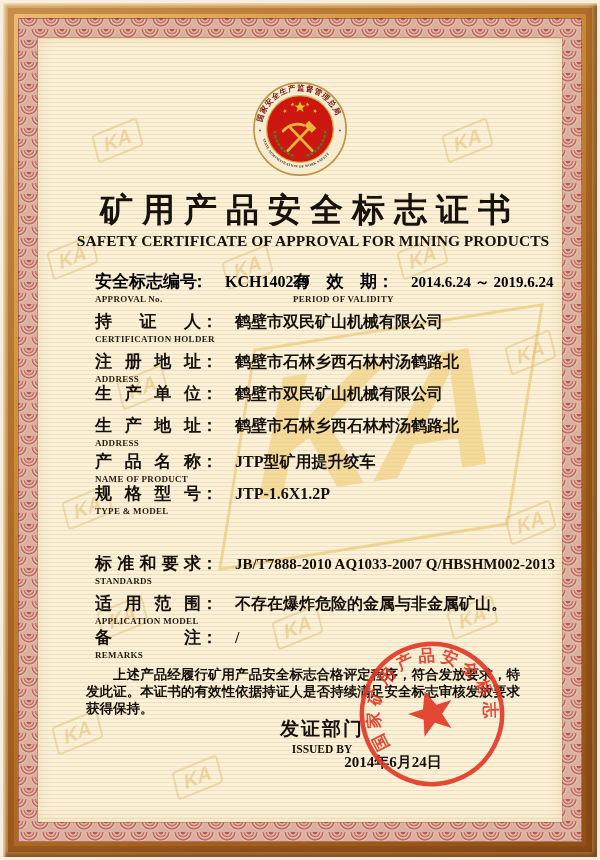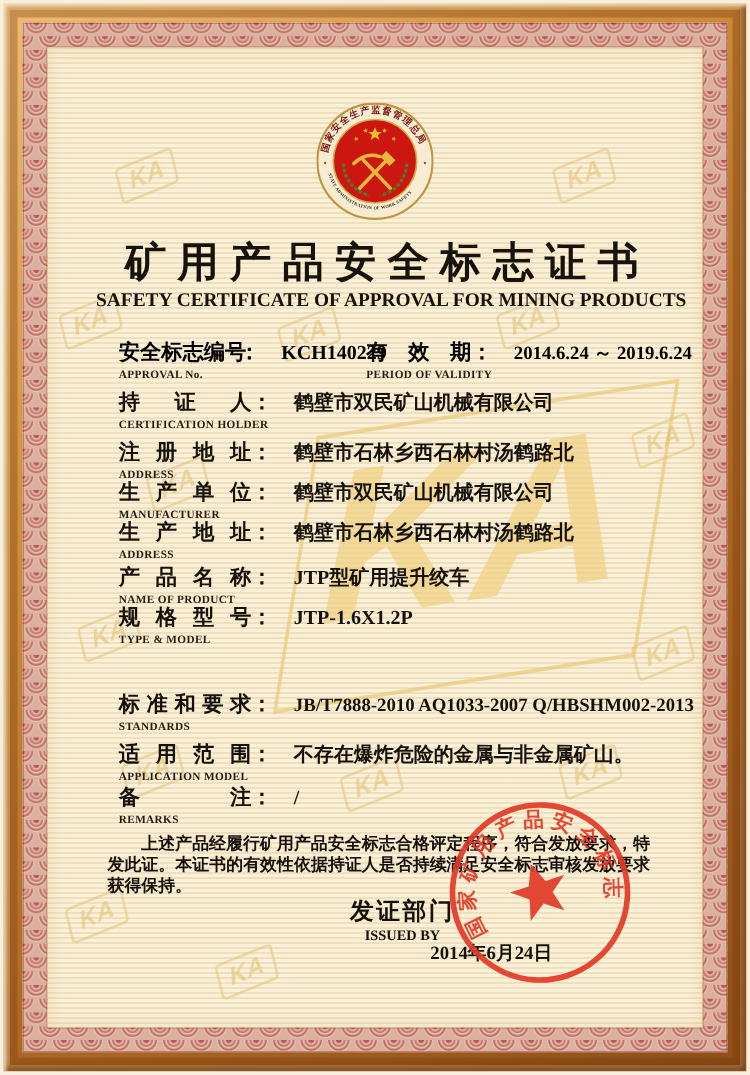--- a/index.html
+++ b/index.html
@@ -135,21 +135,20 @@
     <div class="row" style="top:272px">
       <div class="line"><span class="lbl">持证人</span><span>：</span><span class="val">鹤壁市双民矿山机械有限公司</span></div>
       <div class="sub">CERTIFICATION HOLDER</div>
     </div>
     <div class="row" style="top:312px">
       <div class="line"><span class="lbl">注册地址</span><span>：</span><span class="val">鹤壁市石林乡西石林村汤鹤路北</span></div>
       <div class="sub">ADDRESS</div>
     </div>
     <div class="row" style="top:344px">
       <div class="line"><span class="lbl">生产单位</span><span>：</span><span class="val">鹤壁市双民矿山机械有限公司</span></div>
-      <div class="sub">MANUFACTURER</div>
     </div>
     <div class="row" style="top:376px">
       <div class="line"><span class="lbl">生产地址</span><span>：</span><span class="val">鹤壁市石林乡西石林村汤鹤路北</span></div>
       <div class="sub">ADDRESS</div>
     </div>
     <div class="row" style="top:412px">
       <div class="line"><span class="lbl">产品名称</span><span>：</span><span class="val">JTP型矿用提升绞车</span></div>
       <div class="sub">NAME OF PRODUCT</div>
     </div>
     <div class="row" style="top:444px">

